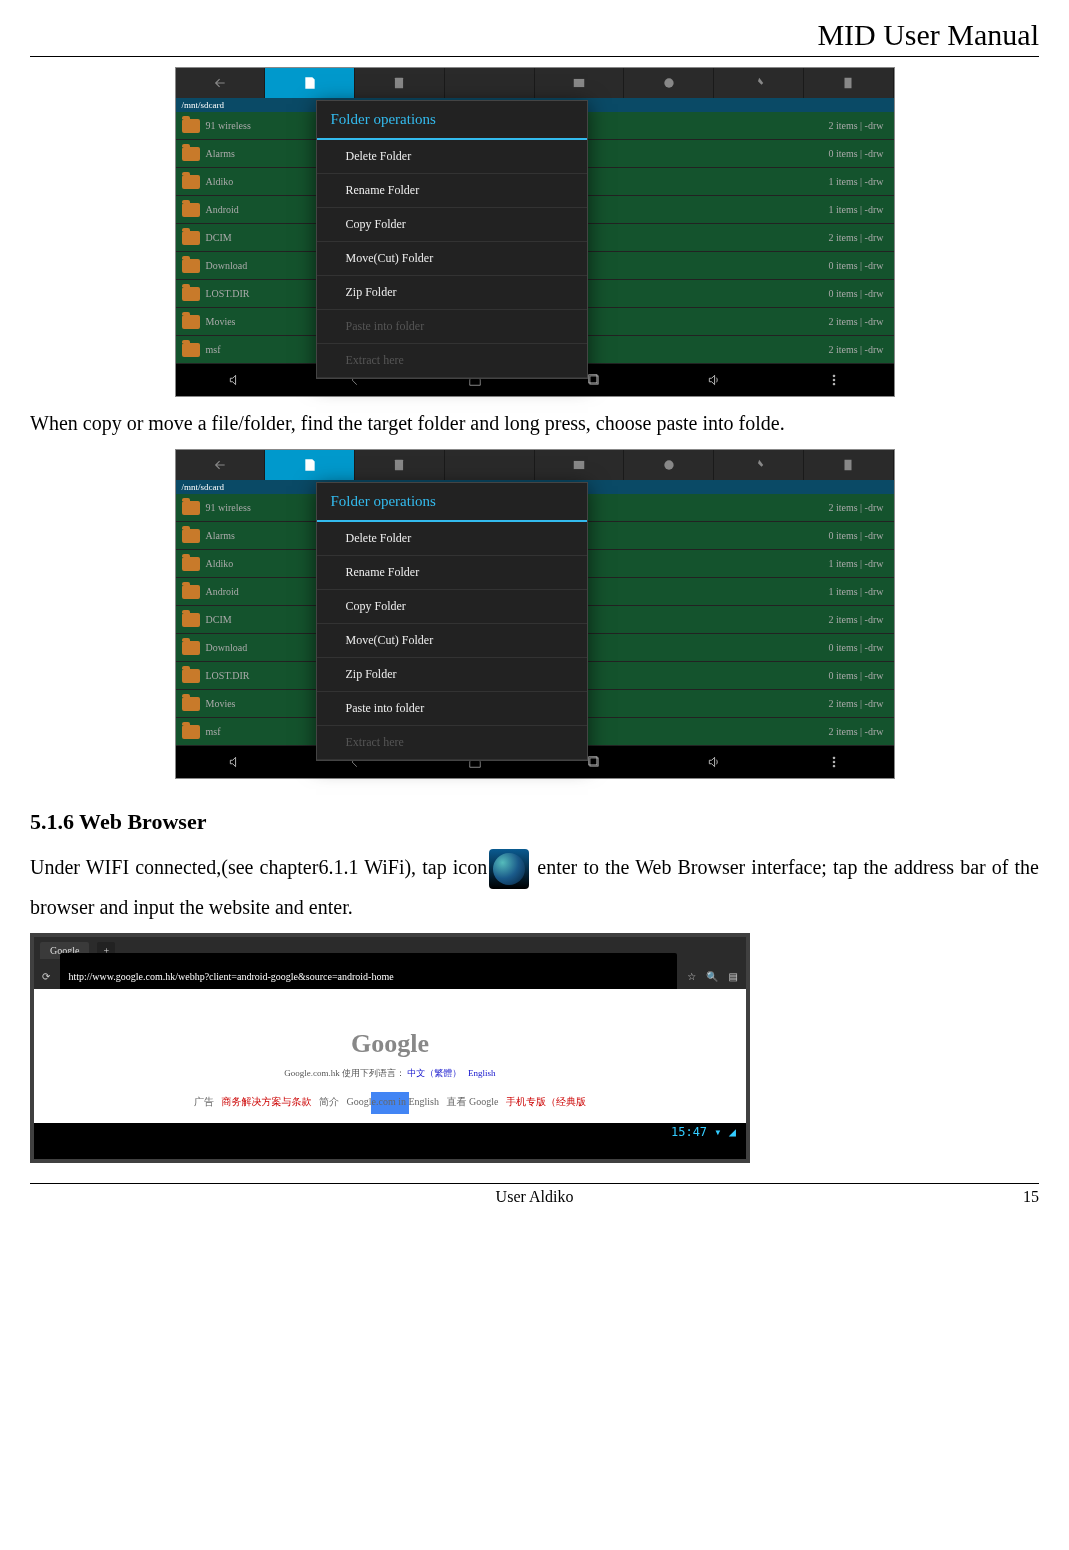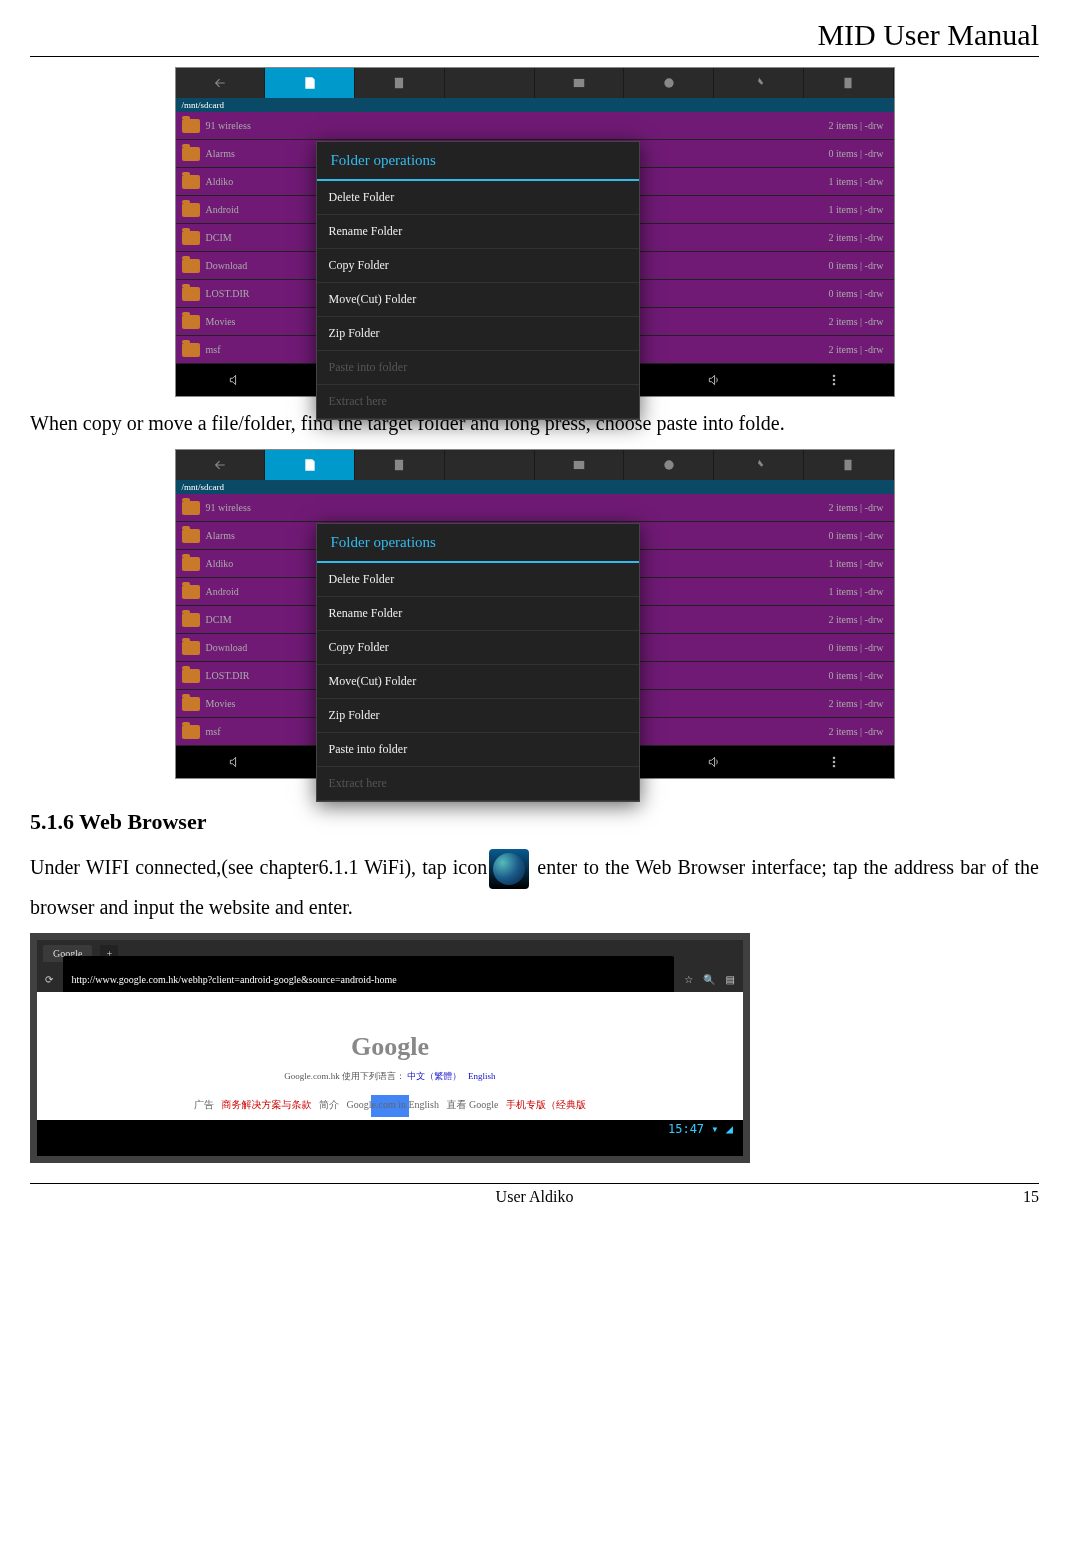--- a/index.html
+++ b/index.html
@@ -12,34 +12,34 @@
     .section-heading { font-size: 22px; font-weight: bold; margin: 30px 0 14px 0; }
     .inline-globe { display: inline-block; width: 40px; height: 40px; vertical-align: middle; background: linear-gradient(180deg, #0a5b91, #000); border-radius: 4px; position: relative; margin: 0 2px; }
     .inline-globe::after { content: ""; position: absolute; top: 4px; left: 4px; right: 4px; bottom: 4px; border-radius: 50%; background: radial-gradient(circle at 30% 30%, #5bb, #1a5a8a 50%, #05203a); }
 
     
     .android-shot { width: 720px; margin: 6px auto; border: 1px solid #888; background: #000; }
     .android-topbar { display: flex; height: 30px; background: #2a2a2a; }
     .topbar-cell { flex: 1; display: flex; align-items: center; justify-content: center; color: #888; font-size: 13px; border-right: 1px solid #1a1a1a; }
     .topbar-cell.selected { background: #0099cc; color: #fff; }
     .path-bar { background: #0a4a66; color: #fff; font-size: 9px; padding: 2px 6px; }
-    .file-rows { position: relative; background: #701a75; }
+    .file-rows { position: relative; background: #14532d; }
     .file-row { display: flex; align-items: center; justify-content: space-between; padding: 5px 10px 5px 6px; color: #aaa; font-size: 10px; border-bottom: 1px solid #222; height: 28px; }
     .file-row-left { display: flex; align-items: center; gap: 6px; }
     .folder-icon { width: 18px; height: 14px; background: #c87a2a; border-radius: 2px; position: relative; }
     .folder-icon::before { content: ""; position: absolute; top: -3px; left: 0; width: 8px; height: 3px; background: #c87a2a; border-radius: 2px 2px 0 0; }
-    .dialog-overlay { position: absolute; top: -12px; left: 140px; width: 324px; background: #222; border: 1px solid #444; box-shadow: 0 4px 20px rgba(0,0,0,0.6); z-index: 10; margin-top: 41px; }
+    .dialog-overlay { position: absolute; top: -12px; left: 140px; width: 272px; background: #222; border: 1px solid #444; box-shadow: 0 4px 20px rgba(0,0,0,0.6); z-index: 10; }
     .dialog-title { color: #33bbee; font-size: 15px; padding: 10px 14px; border-bottom: 2px solid #33bbee; }
-    .dialog-item { color: #eee; font-size: 12px; padding: 9px 12px; border-bottom: 1px solid #333; }
+    .dialog-item { color: #eee; font-size: 12px; padding: 9px 29px; border-bottom: 1px solid #333; }
     .dialog-item.disabled { color: #555; }
     .android-navbar { display: flex; height: 32px; background: #000; align-items: center; justify-content: space-around; color: #ccc; font-size: 14px; }
     .nav-icon { width: 24px; height: 18px; display: flex; align-items: center; justify-content: center; color: #ccc; }
 
     
-    .browser-shot { width: 720px; height: 230px; margin: 2px 0; border: 7px solid #404040; background: #4d7c0f; position: relative; overflow: hidden; }
+    .browser-shot { width: 720px; height: 230px; margin: 2px 0; border: 4px solid #404040; background: #4d7c0f; position: relative; overflow: hidden; }
     .browser-topbar { height: 26px; background: #2b2b2b; display: flex; align-items: center; padding: 0 6px; gap: 8px; }
     .tab { background: #3a3a3a; color: #ddd; font-size: 10px; padding: 3px 10px; border-radius: 2px 2px 0 0; }
     .browser-url { height: 26px; background: #2b2b2b; display: flex; align-items: center; padding: 0 8px; gap: 10px; color: #ccc; font-size: 10px; }
     .url-input { flex: 1; background: #000; color: #fff; padding: 18px 8px; border-radius: 2px; font-size: 10px; }
     .browser-body { background: #fff; height: 150px; position: relative; padding-top: 40px; text-align: center; }
     .google-logo { font-size: 26px; font-weight: bold; color: #888; }
     .search-btn { display: inline-block; margin: 12px auto 0; width: 38px; height: 22px; background: #4285f4; }
     .browser-footer-line { position: absolute; bottom: 30px; left: 0; right: 0; font-size: 10px; color: #666; text-align: center; }
     .browser-footer-line .red { color: #c00; }
     .browser-clock { position: absolute; bottom: 0; left: 0; right: 0; height: 36px; background: #000; text-align: right; color: #3cf; font-size: 12px; padding: 2px 10px; font-family: monospace; }

